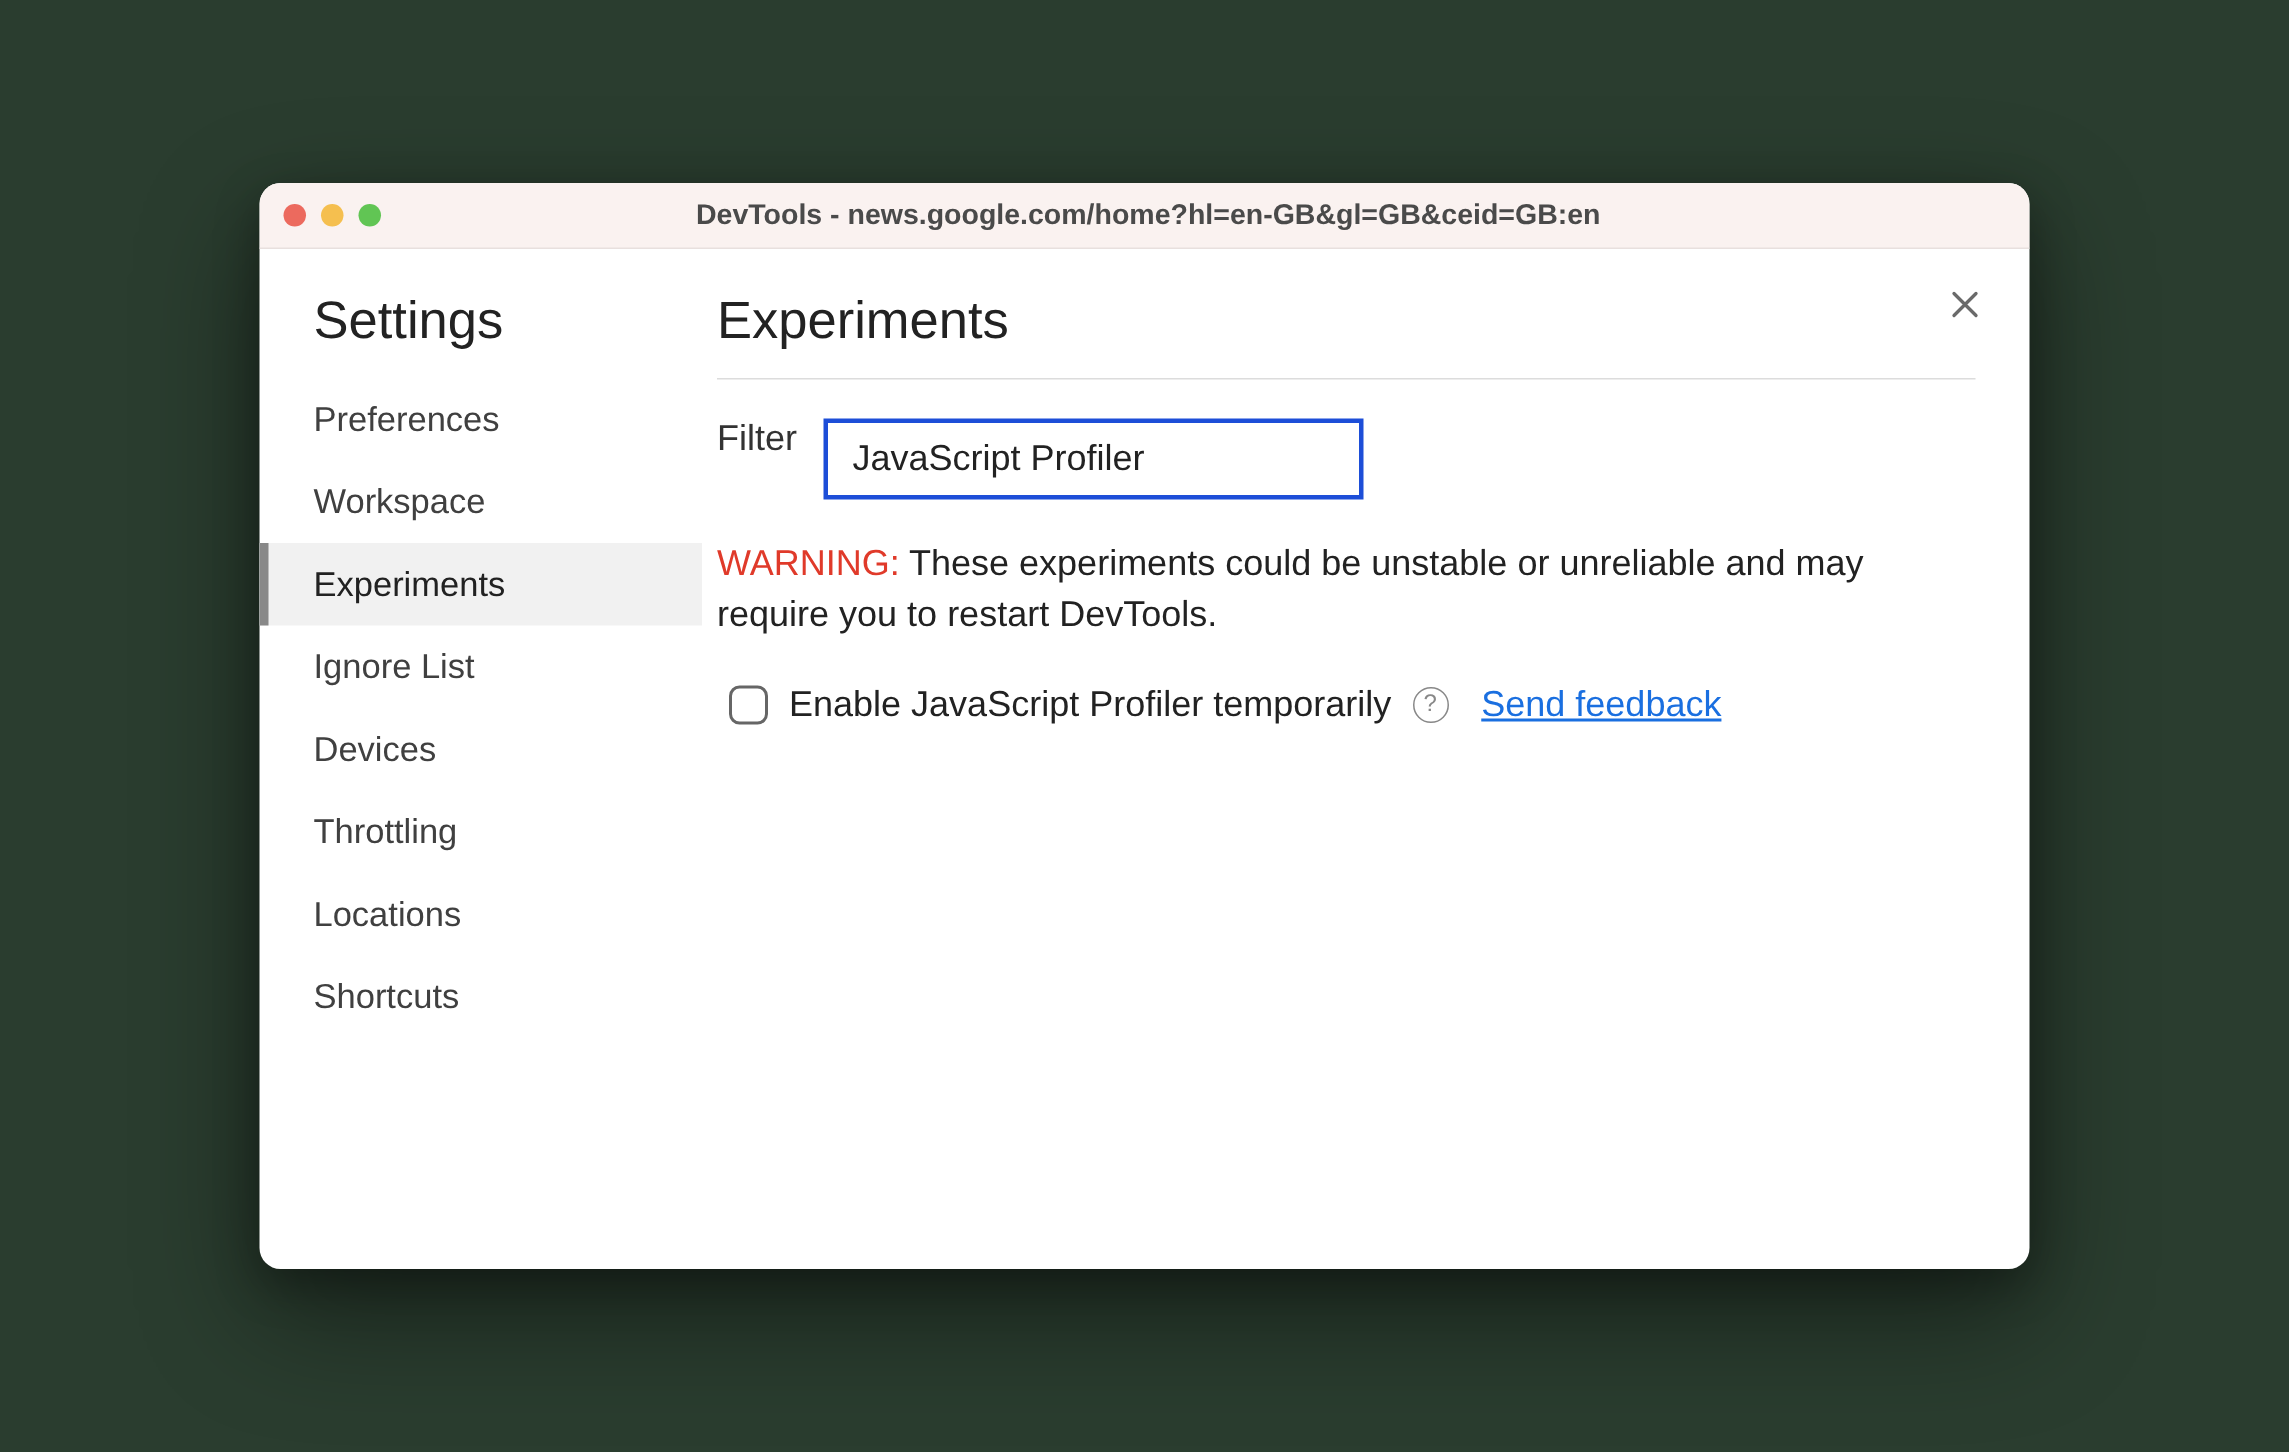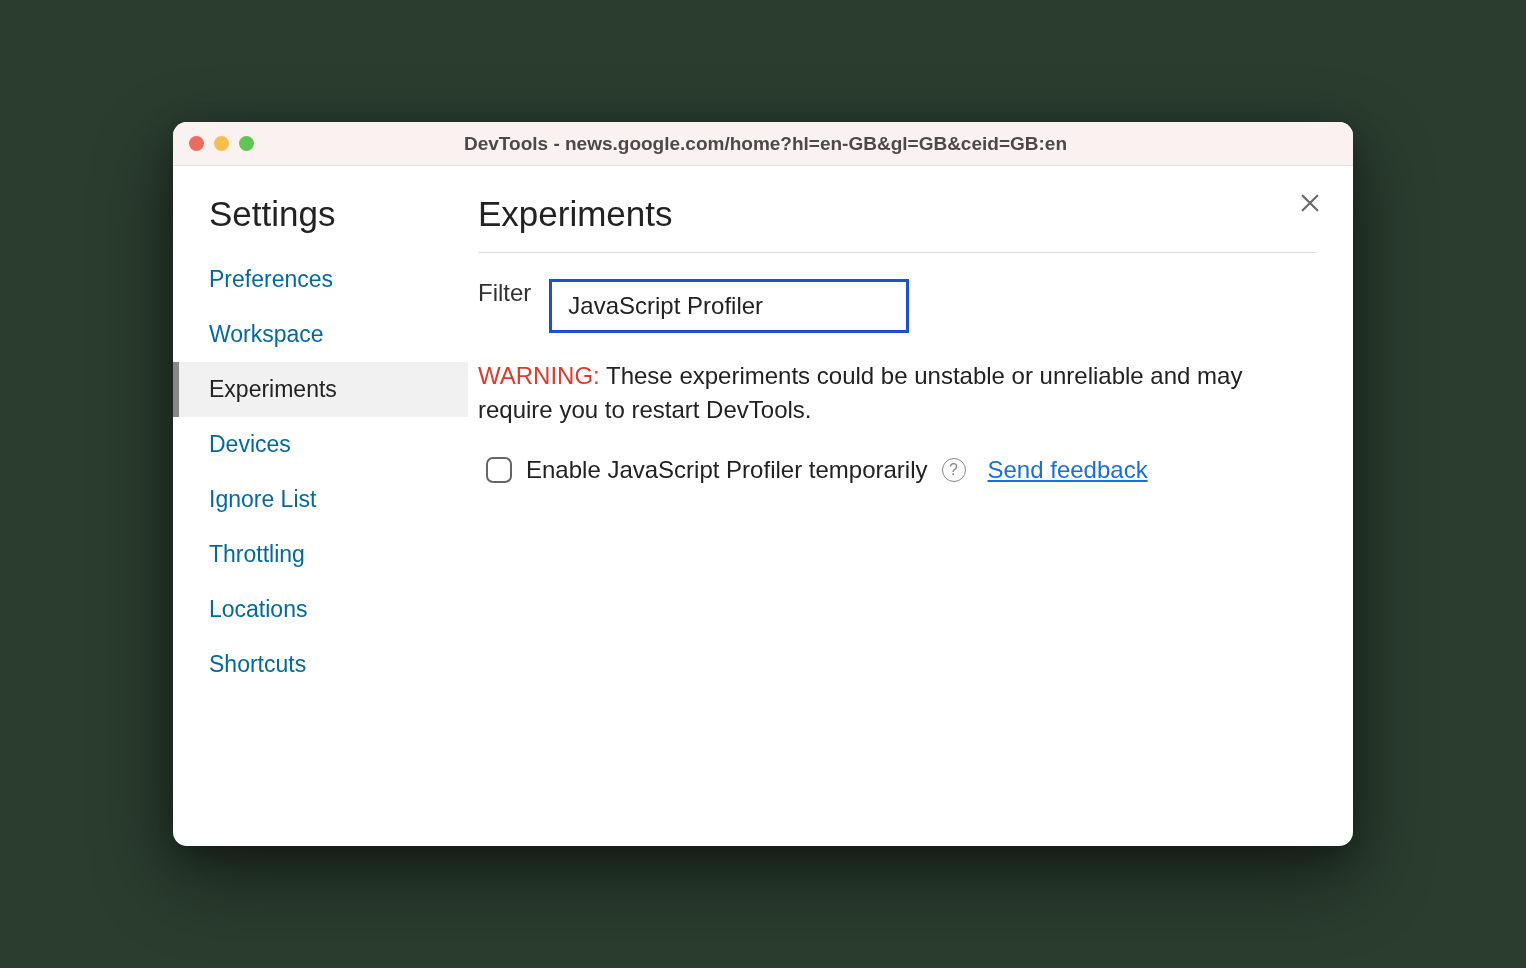--- a/index.html
+++ b/index.html
@@ -91,21 +91,21 @@
     
     .sidebar-title {
       font-size: 35px;
       font-weight: 400;
       color: #222;
       padding: 0 0 18px 36px;
     }
     
     .sidebar-item {
       font-size: 23px;
-      color: #0369a1;
+      color: #404040;
       padding: 14px 0 14px 36px;
       cursor: pointer;
     }
     
     .sidebar-item.active {
       background: #f1f1f1;
       color: #222;
       border-left: 6px solid #888;
       padding-left: 30px;
     }
@@ -216,22 +216,22 @@
       <svg viewBox="0 0 24 24">
         <path d="M4 4 L20 20 M20 4 L4 20" stroke="#6a6a6a" stroke-width="2.4" fill="none" stroke-linecap="round"></path>
       </svg>
     </div>
 
     <div class="sidebar">
       <div class="sidebar-title">Settings</div>
       <div class="sidebar-item">Preferences</div>
       <div class="sidebar-item">Workspace</div>
       <div class="sidebar-item active">Experiments</div>
+      <div class="sidebar-item">Ignore List</div>
       <div class="sidebar-item">Devices</div>
-      <div class="sidebar-item">Ignore List</div>
       <div class="sidebar-item">Throttling</div>
       <div class="sidebar-item">Locations</div>
       <div class="sidebar-item">Shortcuts</div>
     </div>
 
     <div class="main">
       <div class="main-title">Experiments</div>
 
       <div class="filter-row">
         <span class="filter-label">Filter</span>

